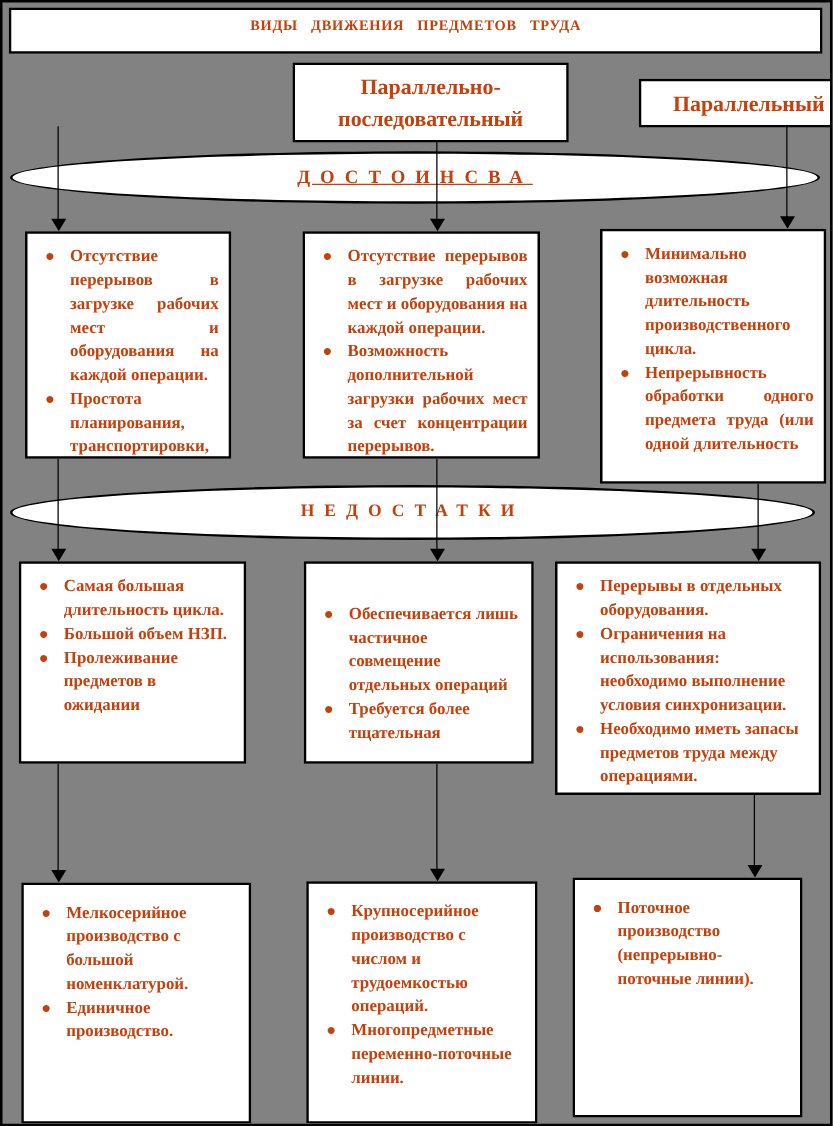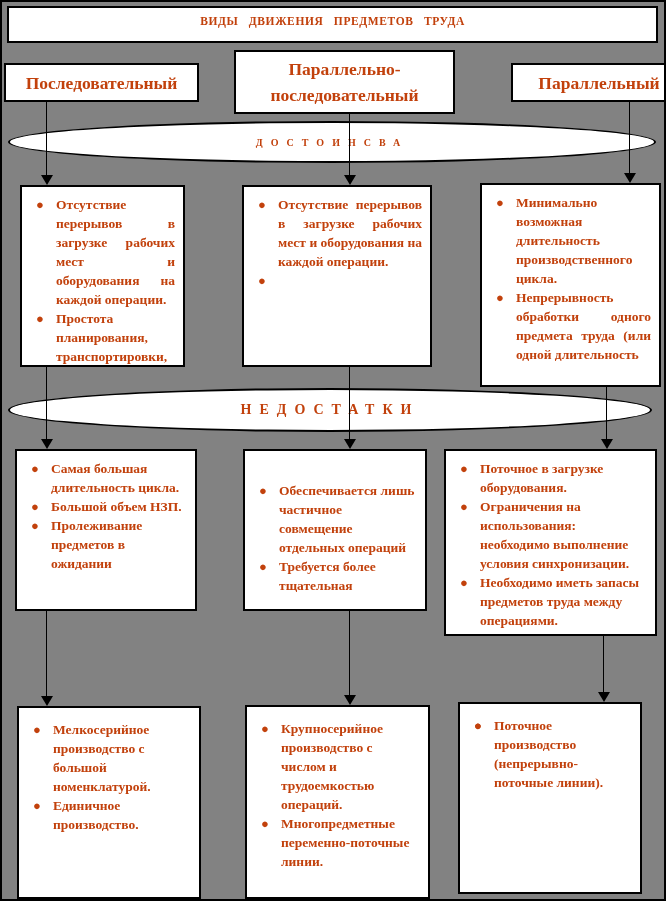--- a/index.html
+++ b/index.html
@@ -8,42 +8,41 @@
     background:#828282;border:2px solid #000;box-sizing:border-box;
     font-family:"Liberation Serif","DejaVu Serif",serif;color:#c2410c;overflow:hidden;
   }
   .box{position:absolute;background:#fff;border:2px solid #000;box-sizing:border-box;}
   .title-box{text-align:center;font-weight:700;font-size:11.5px;letter-spacing:.6px;word-spacing:7px;padding-top:7px;}
   .type-box{display:flex;align-items:center;justify-content:center;text-align:center;
             font-weight:700;font-size:17.5px;line-height:26px;padding:0 8px;}
   .ellipse{position:absolute;background:#fff;border:2px solid #000;border-radius:50%;
            box-sizing:border-box;display:flex;align-items:center;justify-content:center;
            font-weight:700;z-index:1;}
-  .el-1{font-size:10px;letter-spacing:8px;}
+  .el-1{font-size:15px;letter-spacing:8px;text-decoration:underline;}
   .el-2{font-size:14px;letter-spacing:8px;}
   .el-3{font-size:17px;letter-spacing:7px;word-spacing:9px;}
   .content{z-index:3;}
   .list{padding:8px 8px 2px 6px;}
   .item{position:relative;padding-left:28px;font-weight:700;font-size:13.5px;line-height:19px;}
   .row1 .item{text-align:justify;}
   .blt{position:absolute;left:8px;top:0;font-size:13px;}
   .pad-top{padding-top:30px;}
   .pad-top2{padding-top:12px;}
   .vline{position:absolute;width:1px;background:#000;z-index:2;}
   .arr{position:absolute;width:0;height:0;border-left:6px solid transparent;
        border-right:6px solid transparent;border-top:10px solid #000;z-index:2;}
 </style>
 </head>
 <body>
 
 <div class="canvas">
 
   <div class="box title-box" style="left:5px;top:4px;width:651px;height:37px;">ВИДЫ ДВИЖЕНИЯ ПРЕДМЕТОВ ТРУДА</div>
 
-  <div class="box type-box" style="left:2px;top:61px;width:195px;height:39px;">Последовательный</div>
   <div class="box type-box" style="left:232px;top:48px;width:221px;height:64px;">Параллельно-последовательный</div>
   <div class="box type-box" style="left:509px;top:61px;width:176px;height:39px;">Параллельный</div>
 
   <div class="ellipse el-1" style="left:6px;top:119px;width:648px;height:42px;">ДОСТОИНСВА</div>
   <div class="ellipse el-2" style="left:6px;top:386px;width:644px;height:44px;">НЕДОСТАТКИ</div>
 
   <div class="vline" style="left:44px;top:99px;height:77px;"></div>
   <div class="arr" style="left:39px;top:173px;"></div>
   <div class="vline" style="left:347px;top:111px;height:64px;"></div>
   <div class="arr" style="left:342px;top:173px;"></div>
@@ -66,21 +65,21 @@
 
   <div class="box content row1" style="left:18px;top:183px;width:165px;height:182px;">
     <div class="list">
       <div class="item"><span class="blt">●</span><span>Отсутствие перерывов в загрузке рабочих мест и оборудования на каждой операции.</span></div>
       <div class="item"><span class="blt">●</span><span>Простота планирования, транспортировки,</span></div>
     </div>
   </div>
   <div class="box content row1" style="left:240px;top:183px;width:190px;height:182px;">
     <div class="list">
       <div class="item"><span class="blt">●</span><span>Отсутствие перерывов в загрузке рабочих мест и оборудования на каждой операции.</span></div>
-      <div class="item"><span class="blt">●</span></div>
+      <div class="item"><span class="blt">●</span><span>Возможность дополнительной загрузки рабочих мест за счет концентрации перерывов.</span></div>
     </div>
   </div>
   <div class="box content row1" style="left:478px;top:181px;width:181px;height:204px;">
     <div class="list">
       <div class="item"><span class="blt">●</span><span>Минимально возможная длительность производственного цикла.</span></div>
       <div class="item"><span class="blt">●</span><span>Непрерывность обработки одного предмета труда (или одной длительность</span></div>
     </div>
   </div>
 
   <div class="box content" style="left:13px;top:447px;width:182px;height:162px;">
@@ -91,21 +90,21 @@
     </div>
   </div>
   <div class="box content" style="left:241px;top:447px;width:184px;height:162px;">
     <div class="list pad-top">
       <div class="item"><span class="blt">●</span><span>Обеспечивается лишь частичное совмещение отдельных операций</span></div>
       <div class="item"><span class="blt">●</span><span>Требуется более тщательная</span></div>
     </div>
   </div>
   <div class="box content" style="left:442px;top:447px;width:213px;height:187px;">
     <div class="list">
-      <div class="item"><span class="blt">●</span><span>Поточное в загрузке оборудования.</span></div>
+      <div class="item"><span class="blt">●</span><span>Перерывы в отдельных оборудования.</span></div>
       <div class="item"><span class="blt">●</span><span>Ограничения на использования: необходимо выполнение условия синхронизации.</span></div>
       <div class="item"><span class="blt">●</span><span>Необходимо иметь запасы предметов труда между операциями.</span></div>
     </div>
   </div>
 
   <div class="box content" style="left:15px;top:704px;width:184px;height:193px;">
     <div class="list pad-top2">
       <div class="item"><span class="blt">●</span><span>Мелкосерийное производство с большой номенклатурой.</span></div>
       <div class="item"><span class="blt">●</span><span>Единичное производство.</span></div>
     </div>

